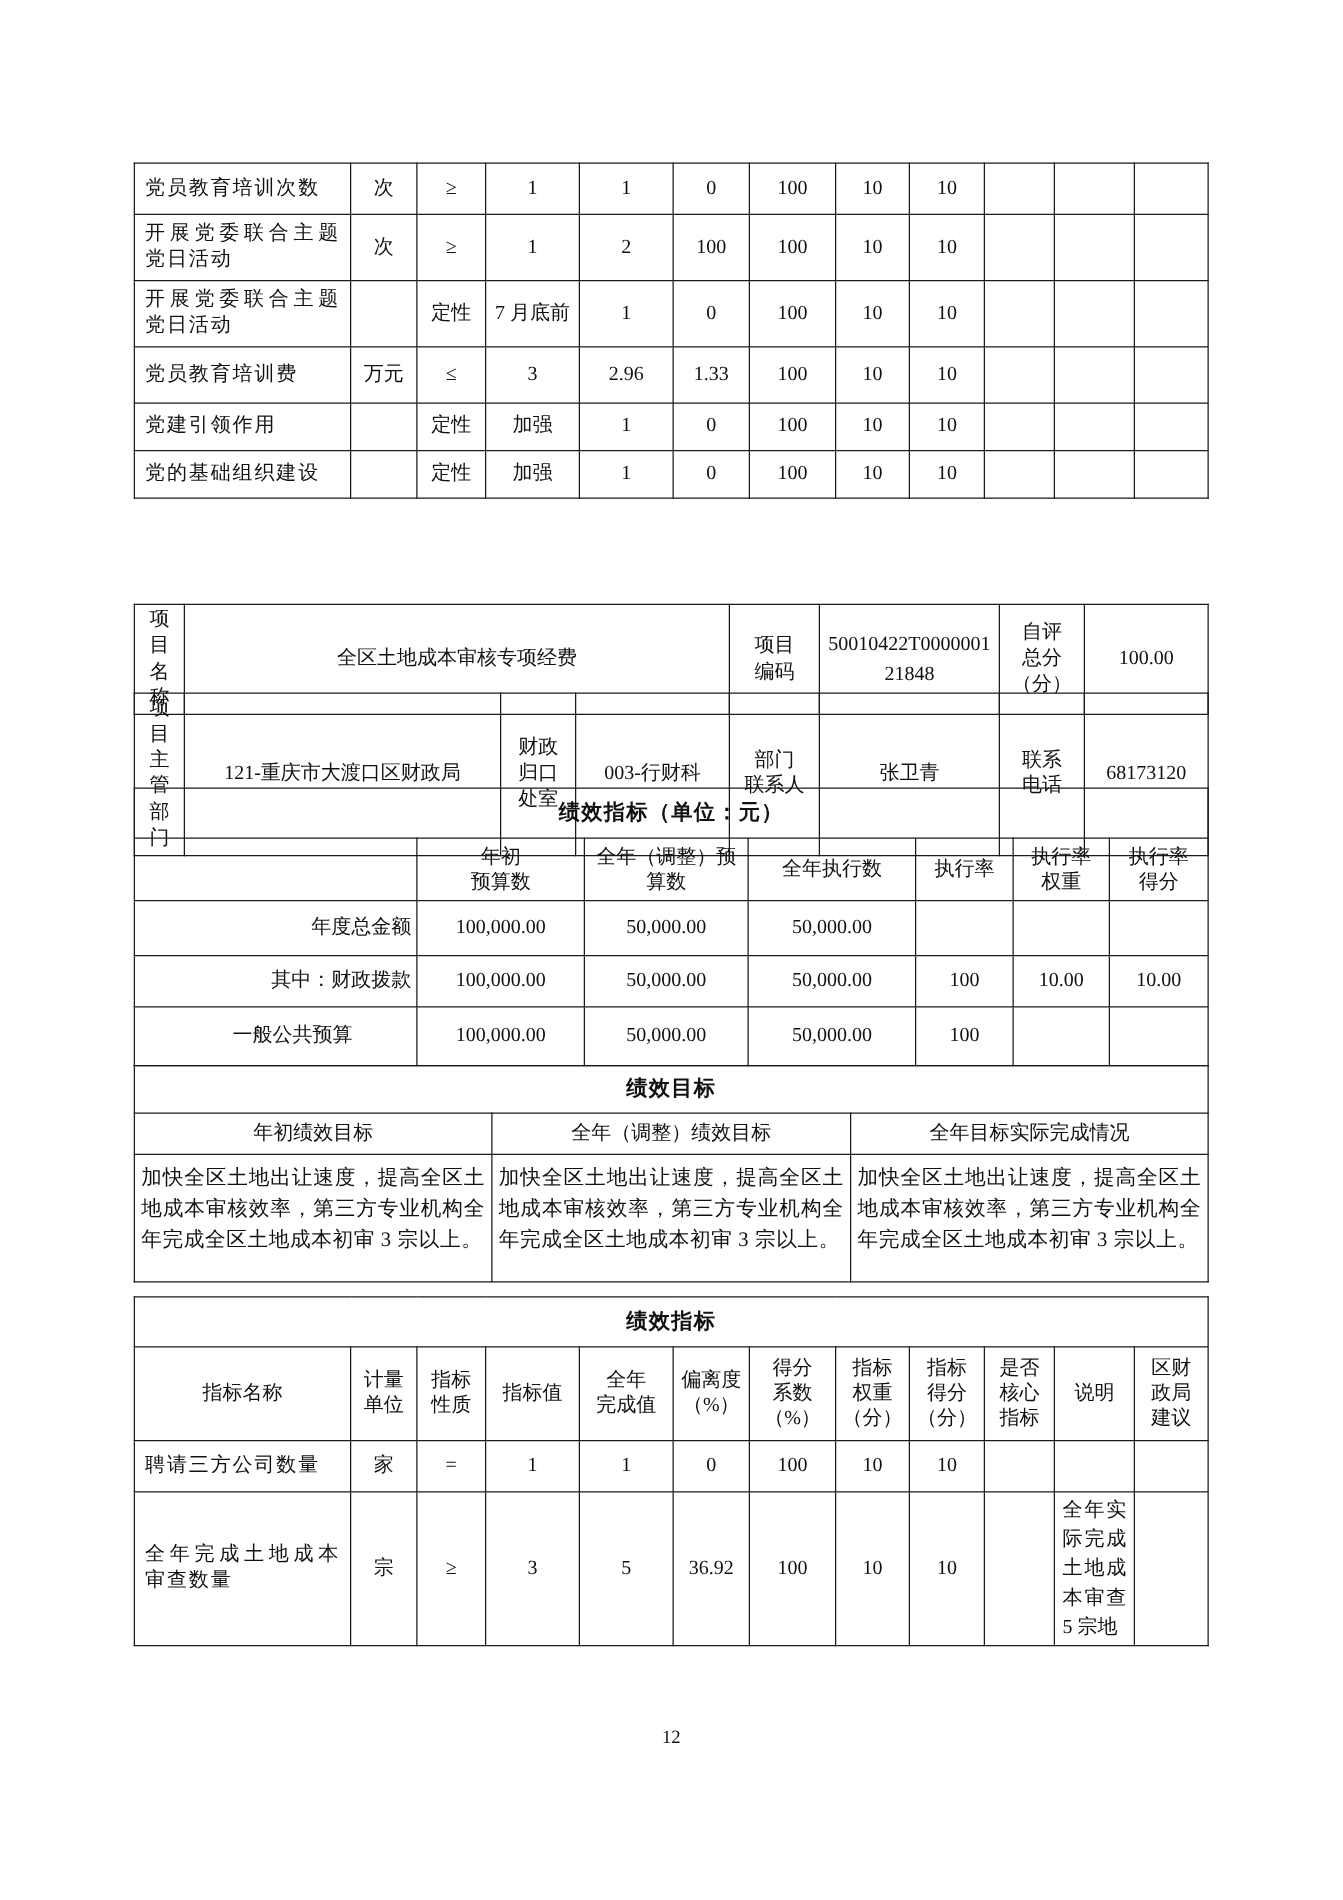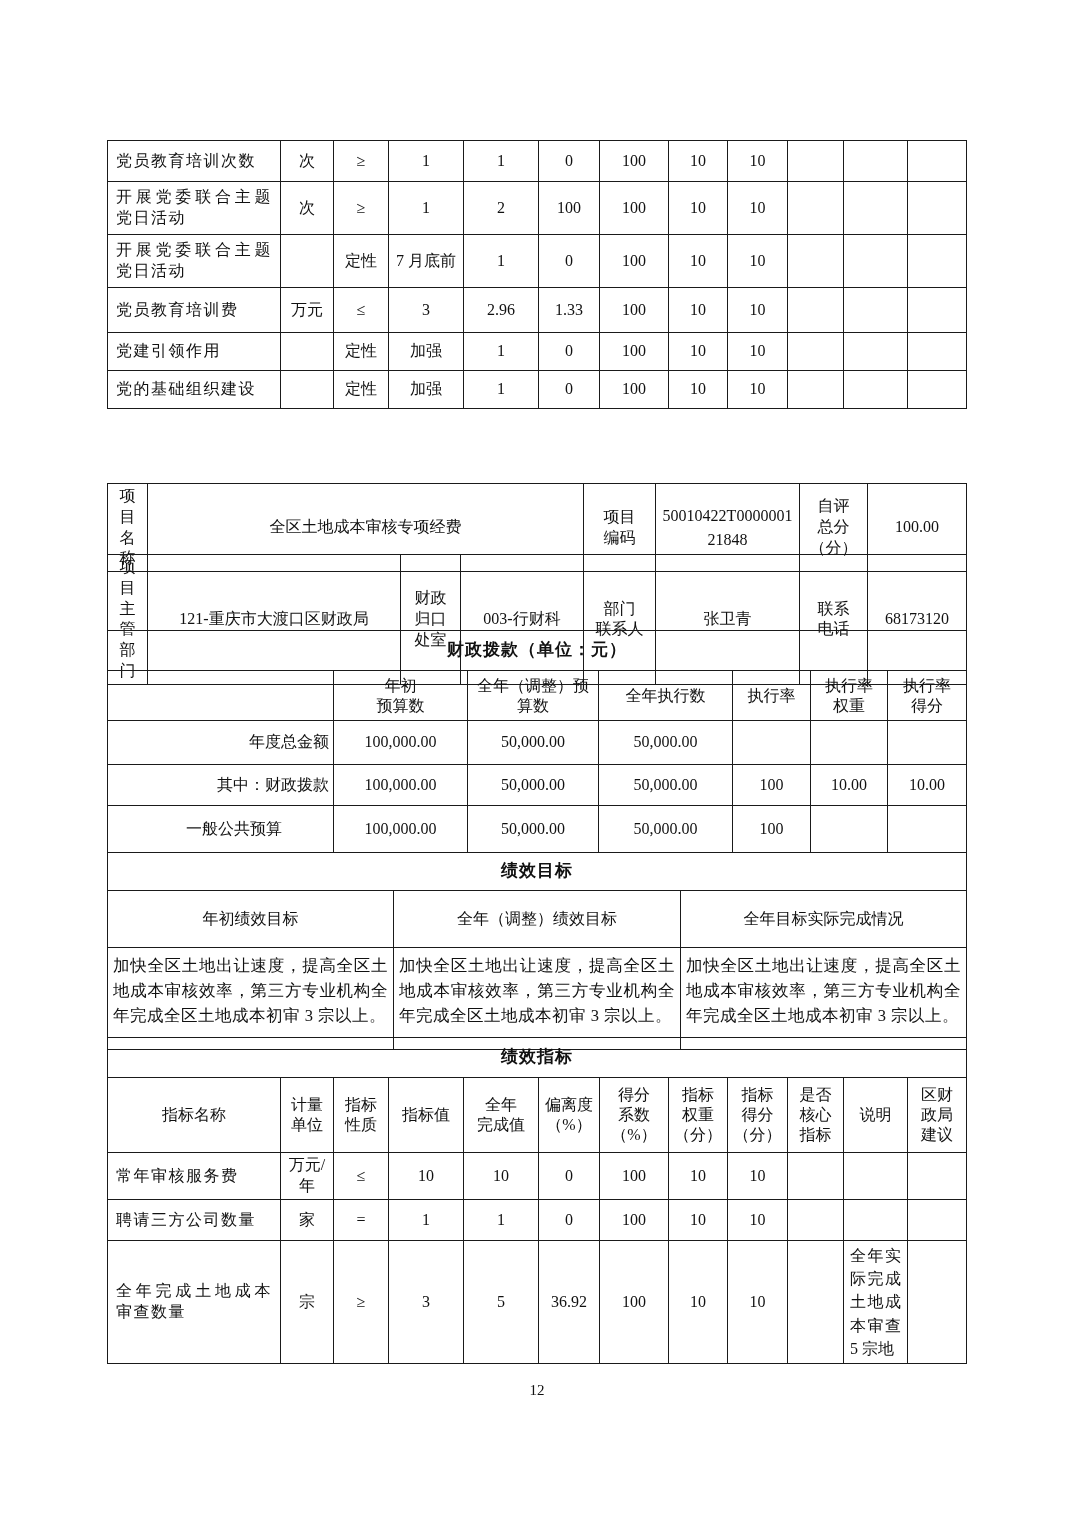--- a/index.html
+++ b/index.html
@@ -50,21 +50,21 @@
     font-size:15px;color:#111;
   }
   .stack{left:107px;}
   .t2{margin-top:-1px;}
 </style>
 </head>
 <body>
 
 <div class="page">
 
-  <table class="abs stack" style="top:140px">
+  <table class="abs stack" style="top:130px">
     <colgroup>
       <col style="width:173px">
         <col style="width:53px">
         <col style="width:55px">
         <col style="width:75px">
       <col style="width:75px">
         <col style="width:61px">
         <col style="width:69px">
         <col style="width:59px">
       <col style="width:60px">
@@ -221,21 +221,21 @@
       <col style="width:226px">
         <col style="width:134px">
         <col style="width:131px">
         <col style="width:134px">
       <col style="width:78px">
         <col style="width:77px">
         <col style="width:79px">
     </colgroup>
     <tbody>
         <tr style="height:40px">
-      <td class="cap" colspan="7">财政拨款（单位：元）</td>
+      <td class="cap" colspan="7">绩效指标（单位：元）</td>
     </tr>
     <tr style="height:50px">
       <td class="hd"></td>
       <td class="hd">年初
 预算数</td>
       <td class="hd">全年（调整）预算数</td>
       <td class="hd">全年执行数</td>
       <td class="hd">执行率</td>
       <td class="hd">执行率
 权重</td>
@@ -275,21 +275,21 @@
   <table class="abs stack t2" style="top:853px">
     <colgroup>
       <col style="width:286px">
         <col style="width:287px">
         <col style="width:286px">
     </colgroup>
     <tbody>
         <tr style="height:38px">
       <td class="cap" colspan="3">绩效目标</td>
     </tr>
-    <tr style="height:57px">
+    <tr style="height:33px">
       <td>年初绩效目标</td>
       <td>全年（调整）绩效目标</td>
       <td>全年目标实际完成情况</td>
     </tr>
     <tr style="height:102px">
       <td class="tgt">加快全区土地出让速度，提高全区土地成本审核效率，第三方专业机构全年完成全区土地成本初审 3 宗以上。</td>
       <td class="tgt">加快全区土地出让速度，提高全区土地成本审核效率，第三方专业机构全年完成全区土地成本初审 3 宗以上。</td>
       <td class="tgt">加快全区土地出让速度，提高全区土地成本审核效率，第三方专业机构全年完成全区土地成本初审 3 宗以上。</td>
     </tr>
   </tbody>
@@ -335,35 +335,20 @@
 得分
 （分）</td>
       <td class="hd">是否
 核心
 指标</td>
       <td class="hd">说明</td>
       <td class="hd">区财
 政局
 建议</td>
     </tr>
-    <tr style="height:47px">
-      <td class="nm">常年审核服务费</td>
-      <td>万元/
-年</td>
-      <td>≤</td>
-      <td>10</td>
-      <td>10</td>
-      <td>0</td>
-      <td>100</td>
-      <td>10</td>
-      <td>10</td>
-      <td></td>
-      <td></td>
-      <td></td>
-    </tr>
     <tr style="height:41px">
       <td class="nm">聘请三方公司数量</td>
       <td>家</td>
       <td>=</td>
       <td>1</td>
       <td>1</td>
       <td>0</td>
       <td>100</td>
       <td>10</td>
       <td>10</td>

